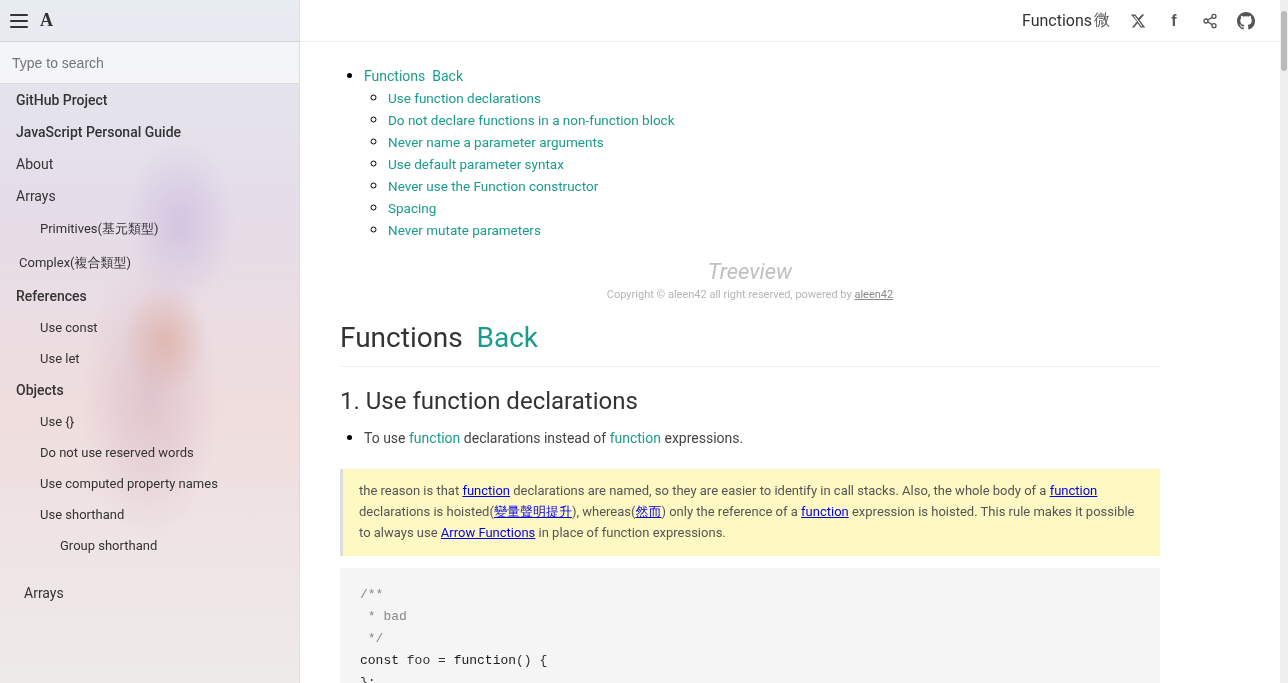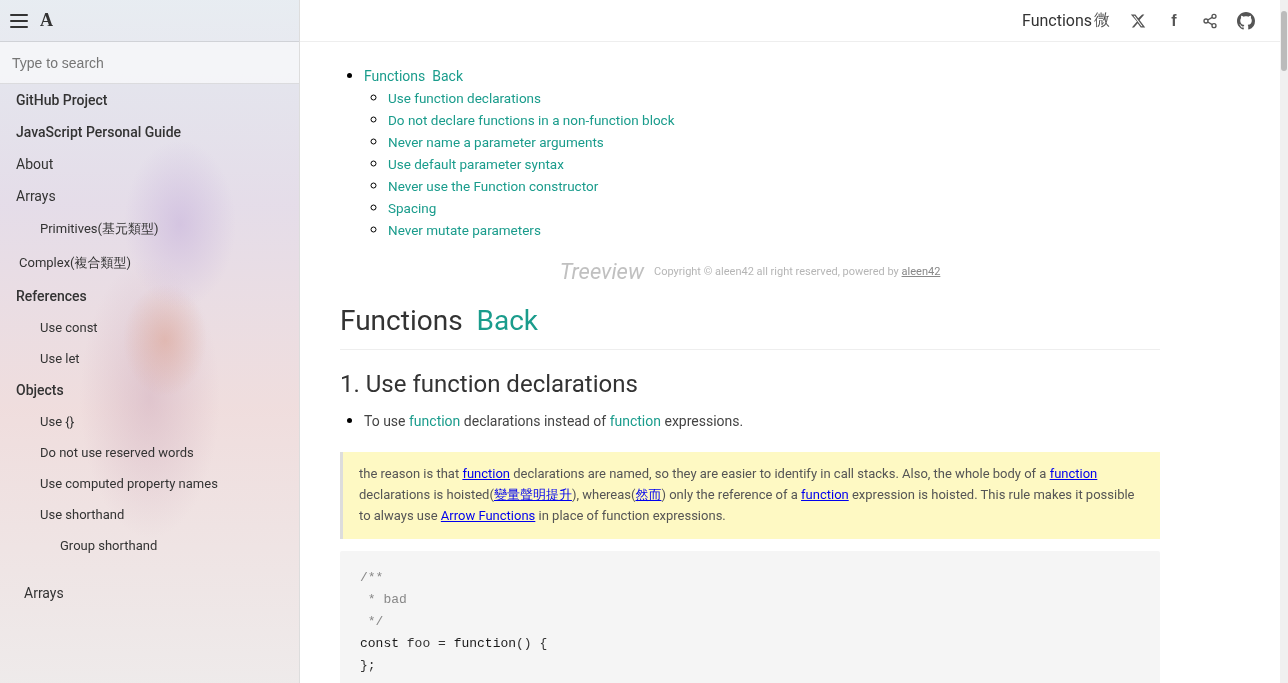--- a/index.html
+++ b/index.html
@@ -264,24 +264,25 @@
       color: rgba(150,150,150,0.7);
     }
     .treeview-copy a {
       color: #888;
     }
 
     .treeview-banner {
       display: flex;
       align-items: center;
       justify-content: center;
-      gap: 10px;
+      gap: 4px;
       margin: 10px 0 20px 0;
       font-size: 12px;
       color: #aaa;
+      flex-direction: column;
     }
   </style>
 </head>
 <body>
 
 <div id="sidebar">
   <div id="sidebar-bg"></div>
   <div id="sidebar-illustration"></div>
 
   <div id="sidebar-content">

